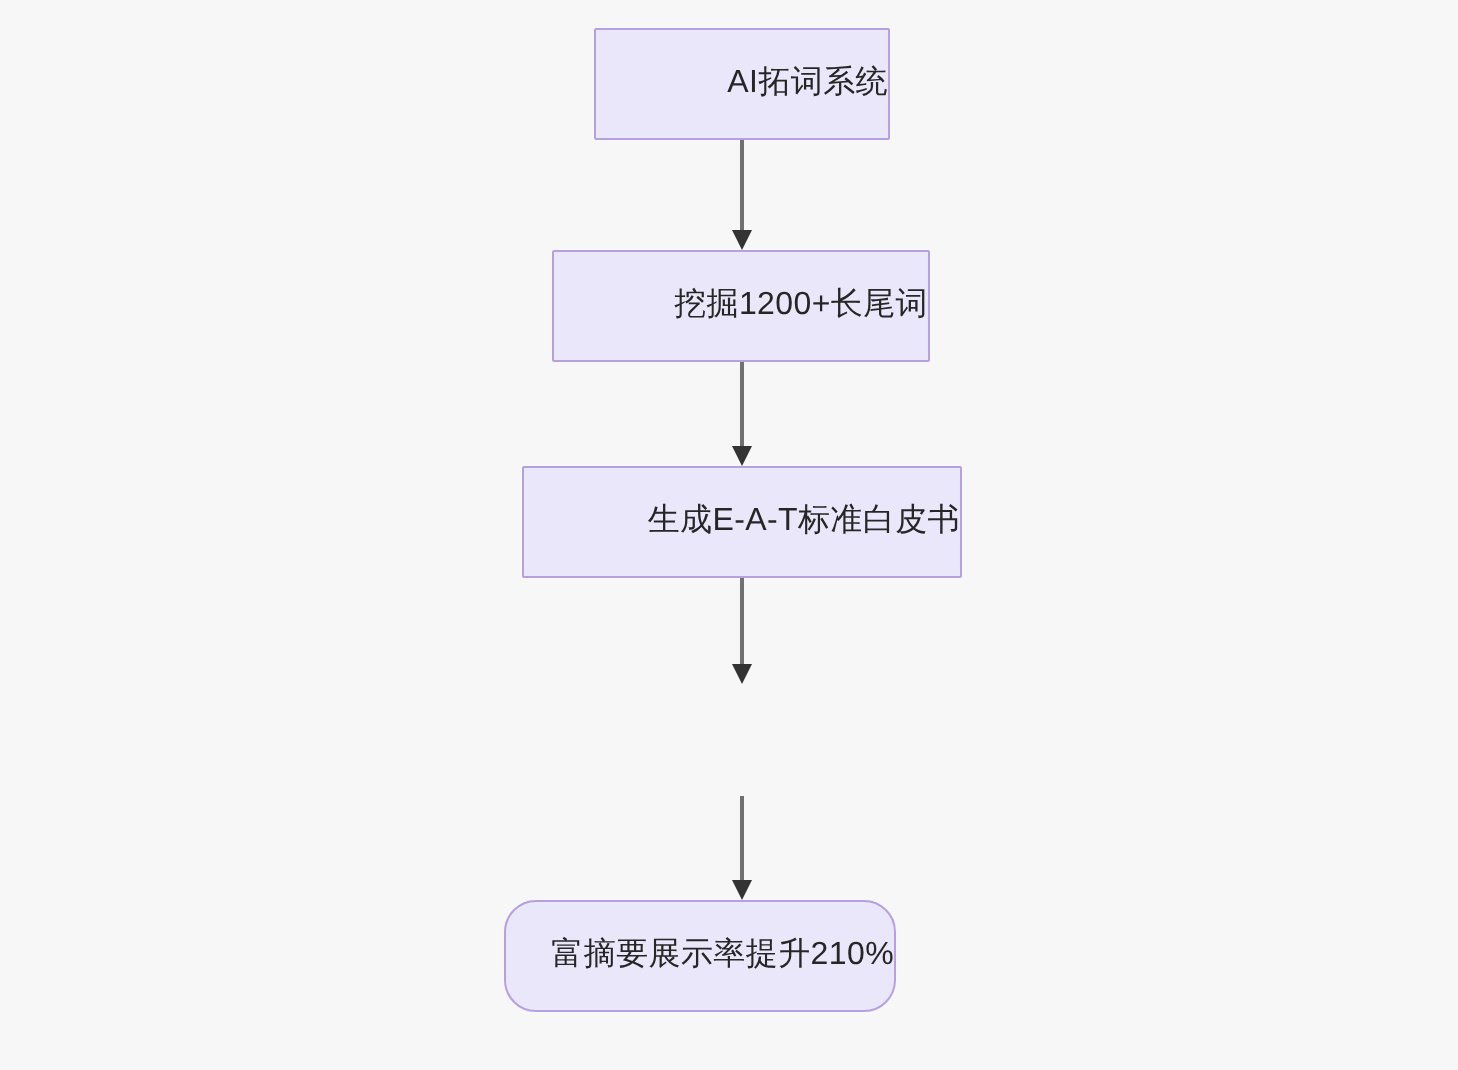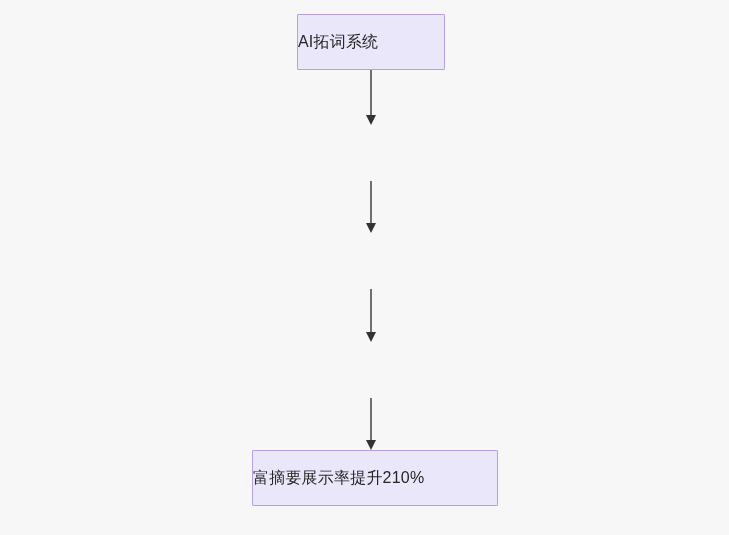--- a/index.html
+++ b/index.html
@@ -20,21 +20,21 @@
     background: #f7f7f8;
   }
   .node {
     position: absolute;
     box-sizing: border-box;
     background: #eae7fa;
     border: 1.4px solid #b6a0e0;
     border-radius: 1px;
     display: flex;
     align-items: center;
-    justify-content: flex-start;
+    justify-content: flex-end;
     color: #262626;
     font-size: 16px;
     line-height: 1.2;
     letter-spacing: 0.2px;
     white-space: nowrap;
     user-select: none;
   }
   .node-label {
     display: block;
     text-align: center;
@@ -78,20 +78,26 @@
     <svg width="20" height="52" viewBox="0 0 20 52" xmlns="http://www.w3.org/2000/svg">
       <line x1="10" y1="0" x2="10" y2="44" stroke="#707070" stroke-width="2"></line>
       <polygon points="10,52 5,42 15,42" fill="#333333"></polygon>
     </svg>
   </div>
 
   <div class="node" style="left:297px; top:14px; width:148px; height:56px;">
     <span class="node-label">AI拓词系统</span>
   </div>
 
+  <div class="node" style="left:276px; top:125px; width:189px; height:56px;">
+    <span class="node-label">挖掘1200+长尾词</span>
+  </div>
+
+  <div class="node" style="left:261px; top:233px; width:220px; height:56px;">
+    <span class="node-label">生成E-A-T标准白皮书</span>
+  </div>
 
 
-
-  <div class="node" style="left:252px; top:450px; width:246px; height:56px;">
+  <div class="node" style="left:252px; top:450px; width:196px; height:56px;border-radius:16px;">
     <span class="node-label">富摘要展示率提升210%</span>
   </div>
 
 </div>
 
 </body></html>

